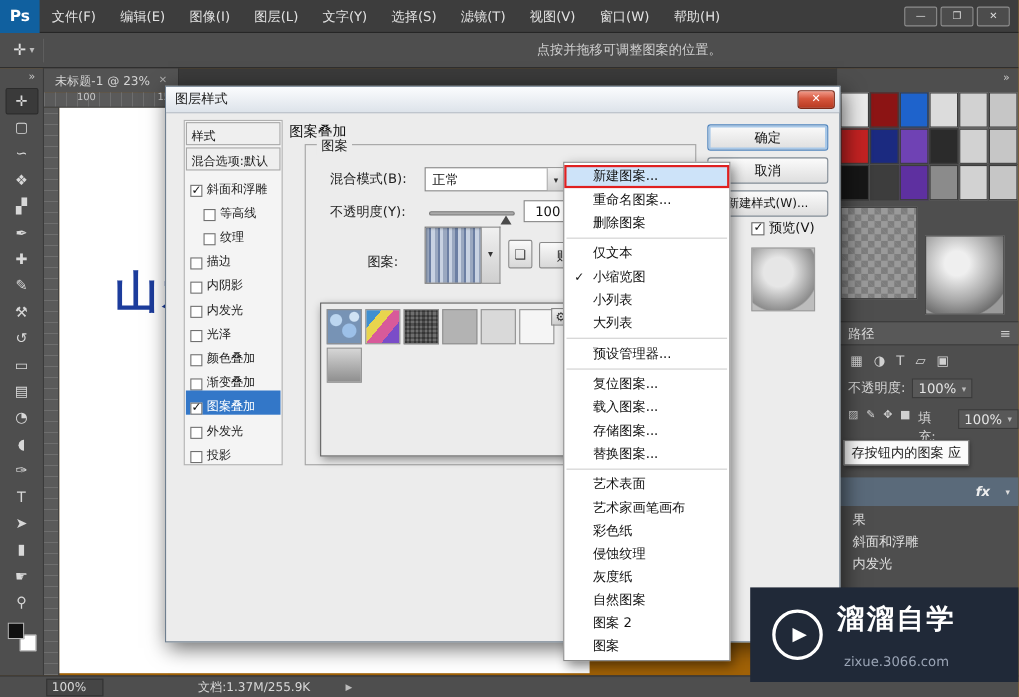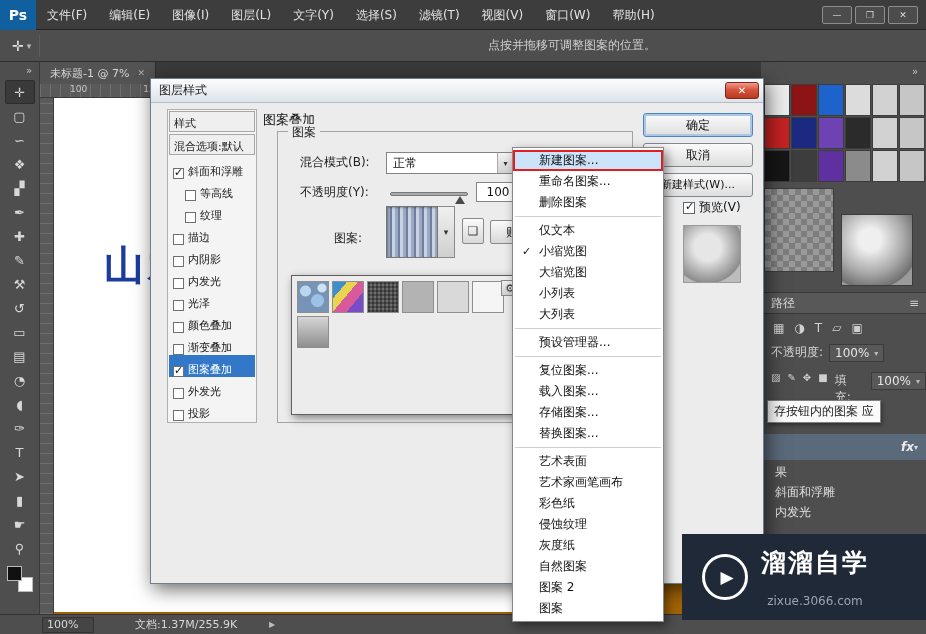--- a/index.html
+++ b/index.html
@@ -60,36 +60,36 @@
   .filter-row { position:absolute; left:0; top:254px; width:100%; height:24px; display:flex; align-items:center; gap:10px; padding-left:12px; color:#d0d0d0; }
   .rd-icon { font-size:12px; }
   .oprow { position:absolute; left:0; width:100%; height:24px; display:flex; align-items:flex-start; padding-left:10px; color:#d6d6d6; }
   .oprow.op { top:282px; }
   .oprow.lk { top:310px; gap:7px; }
   .rd-val { margin-left:6px; padding:1px 5px; border:1px solid #3a3a3a; background:#585858; color:#e5e5e5; display:flex; align-items:center; gap:5px; }
   .rd-val .crt { font-size:8px; color:#bbb; }
   .lock-ic { font-size:10px; color:#d0d0d0; }
   .rd-tooltip { position:absolute; left:6px; top:338px; background:#fbfbfb; border:1px solid #808080; color:#222; padding:2px 6px; white-space:nowrap; box-shadow:1px 2px 4px rgba(0,0,0,.4); z-index:6; }
   .layer-row { position:absolute; left:0; top:372px; width:100%; height:26px; background:#5a6a7a; display:flex; align-items:center; }
-  .fx-lbl { margin-left:auto; color:#eee; font-style:italic; font-weight:bold; }
+  .fx-lbl { margin-left:auto; margin-right:14px; color:#eee; font-style:italic; font-weight:bold; }
   .fx-crt { margin-right:8px; font-size:8px; color:#ddd; }
   .effects { position:absolute; left:0; top:400px; width:100%; }
   .fx-row { height:20px; line-height:20px; padding-left:14px; color:#e0e0e0; }
 
   
   .watermark { position:absolute; left:682px; top:534px; width:244px; height:86px; background:#202938; display:flex; align-items:center; z-index:40; }
   .wm-logo { width:46px; height:46px; border:3px solid #fff; border-radius:50%; margin-left:20px; display:flex; align-items:center; justify-content:center; color:#fff; font-size:17px; padding-left:4px; flex:none; }
   .wm-text { margin-left:13px; display:flex; flex-direction:column; }
   .wm-title { color:#fff; font-size:25px; font-weight:bold; letter-spacing:2px; }
   .wm-url { color:#9aa4b5; font-size:12px; margin-top:15px; align-self:center; }
 
   
   .statusbar { position:absolute; left:0; bottom:0; width:100%; height:20px; background:#4e4e4e; border-top:1px solid #333; display:flex; align-items:center; z-index:5; color:#d8d8d8; font-size:11px; }
   .sb-zoom { margin-left:42px; width:52px; height:16px; background:#454545; border:1px solid #333; padding:0 4px; line-height:13px; }
-  .sb-doc { margin-left:41px; }
+  .sb-doc { margin-left:86px; }
   .sb-arrow { margin-left:32px; font-size:8px; color:#bbb; }
 
   
   .dialog { position:absolute; left:150px; top:78px; width:614px; height:506px; background:#ececec; border:1px solid #6f7f8f; box-shadow:3px 5px 18px rgba(0,0,0,.6); z-index:10; color:#1a1a1a; }
   .dlg-title { height:24px; background:linear-gradient(#fbfcfe,#dde3ea); border-bottom:1px solid #b5bcc5; display:flex; align-items:center; padding:0 4px 0 8px; color:#222; }
   .dlg-close { margin-left:auto; width:34px; height:17px; border-radius:3px; background:linear-gradient(#f19a8a,#d6563d 45%,#b83a22); border:1px solid #7e2817; color:#fff; font-size:10px; font-weight:bold; display:flex; align-items:center; justify-content:center; }
 
   .styles-col { position:absolute; left:16px; top:30px; width:90px; border:1px solid #b0b0b0; background:#f4f4f4; padding:1px; }
   .style-item { position:relative; height:22px; display:flex; align-items:flex-end; padding:0 2px 0 4px; font-size:11px; color:#1a1a1a; }
   .style-item .cb { width:11px; height:11px; border:1px solid #707070; background:#fff; margin-right:4px; position:relative; flex:none; }
@@ -208,21 +208,21 @@
         <div class="tool">⚲</div>
       </div>
     <div class="color-chips">
       <span class="chip bg"></span>
       <span class="chip fg"></span>
     </div>
   </div>
 
   <div class="docbar">
     <div class="doctab">
-      <span>未标题-1 @ 7%</span>
+      <span>未标题-1 @ 23%</span>
       <span class="tab-close">✕</span>
     </div>
   </div>
   <div class="ruler-h">
 
   <span class="ruler-num">100</span>
       <span class="ruler-num">150</span>
     </div>
   <div class="ruler-v"></div>
   <div class="canvas">
@@ -444,23 +444,20 @@
       </div>
 
       <div class="menu-item">
         <span>仅文本</span>
       </div>
 
       <div class="menu-item" data-check="true">
         <span>小缩览图</span>
       </div>
 
-      <div class="menu-item">
-        <span>大缩览图</span>
-      </div>
 
       <div class="menu-item">
         <span>小列表</span>
       </div>
 
       <div class="menu-item">
         <span>大列表</span>
       </div>
 
       <div class="menu-item" data-sep="true">

